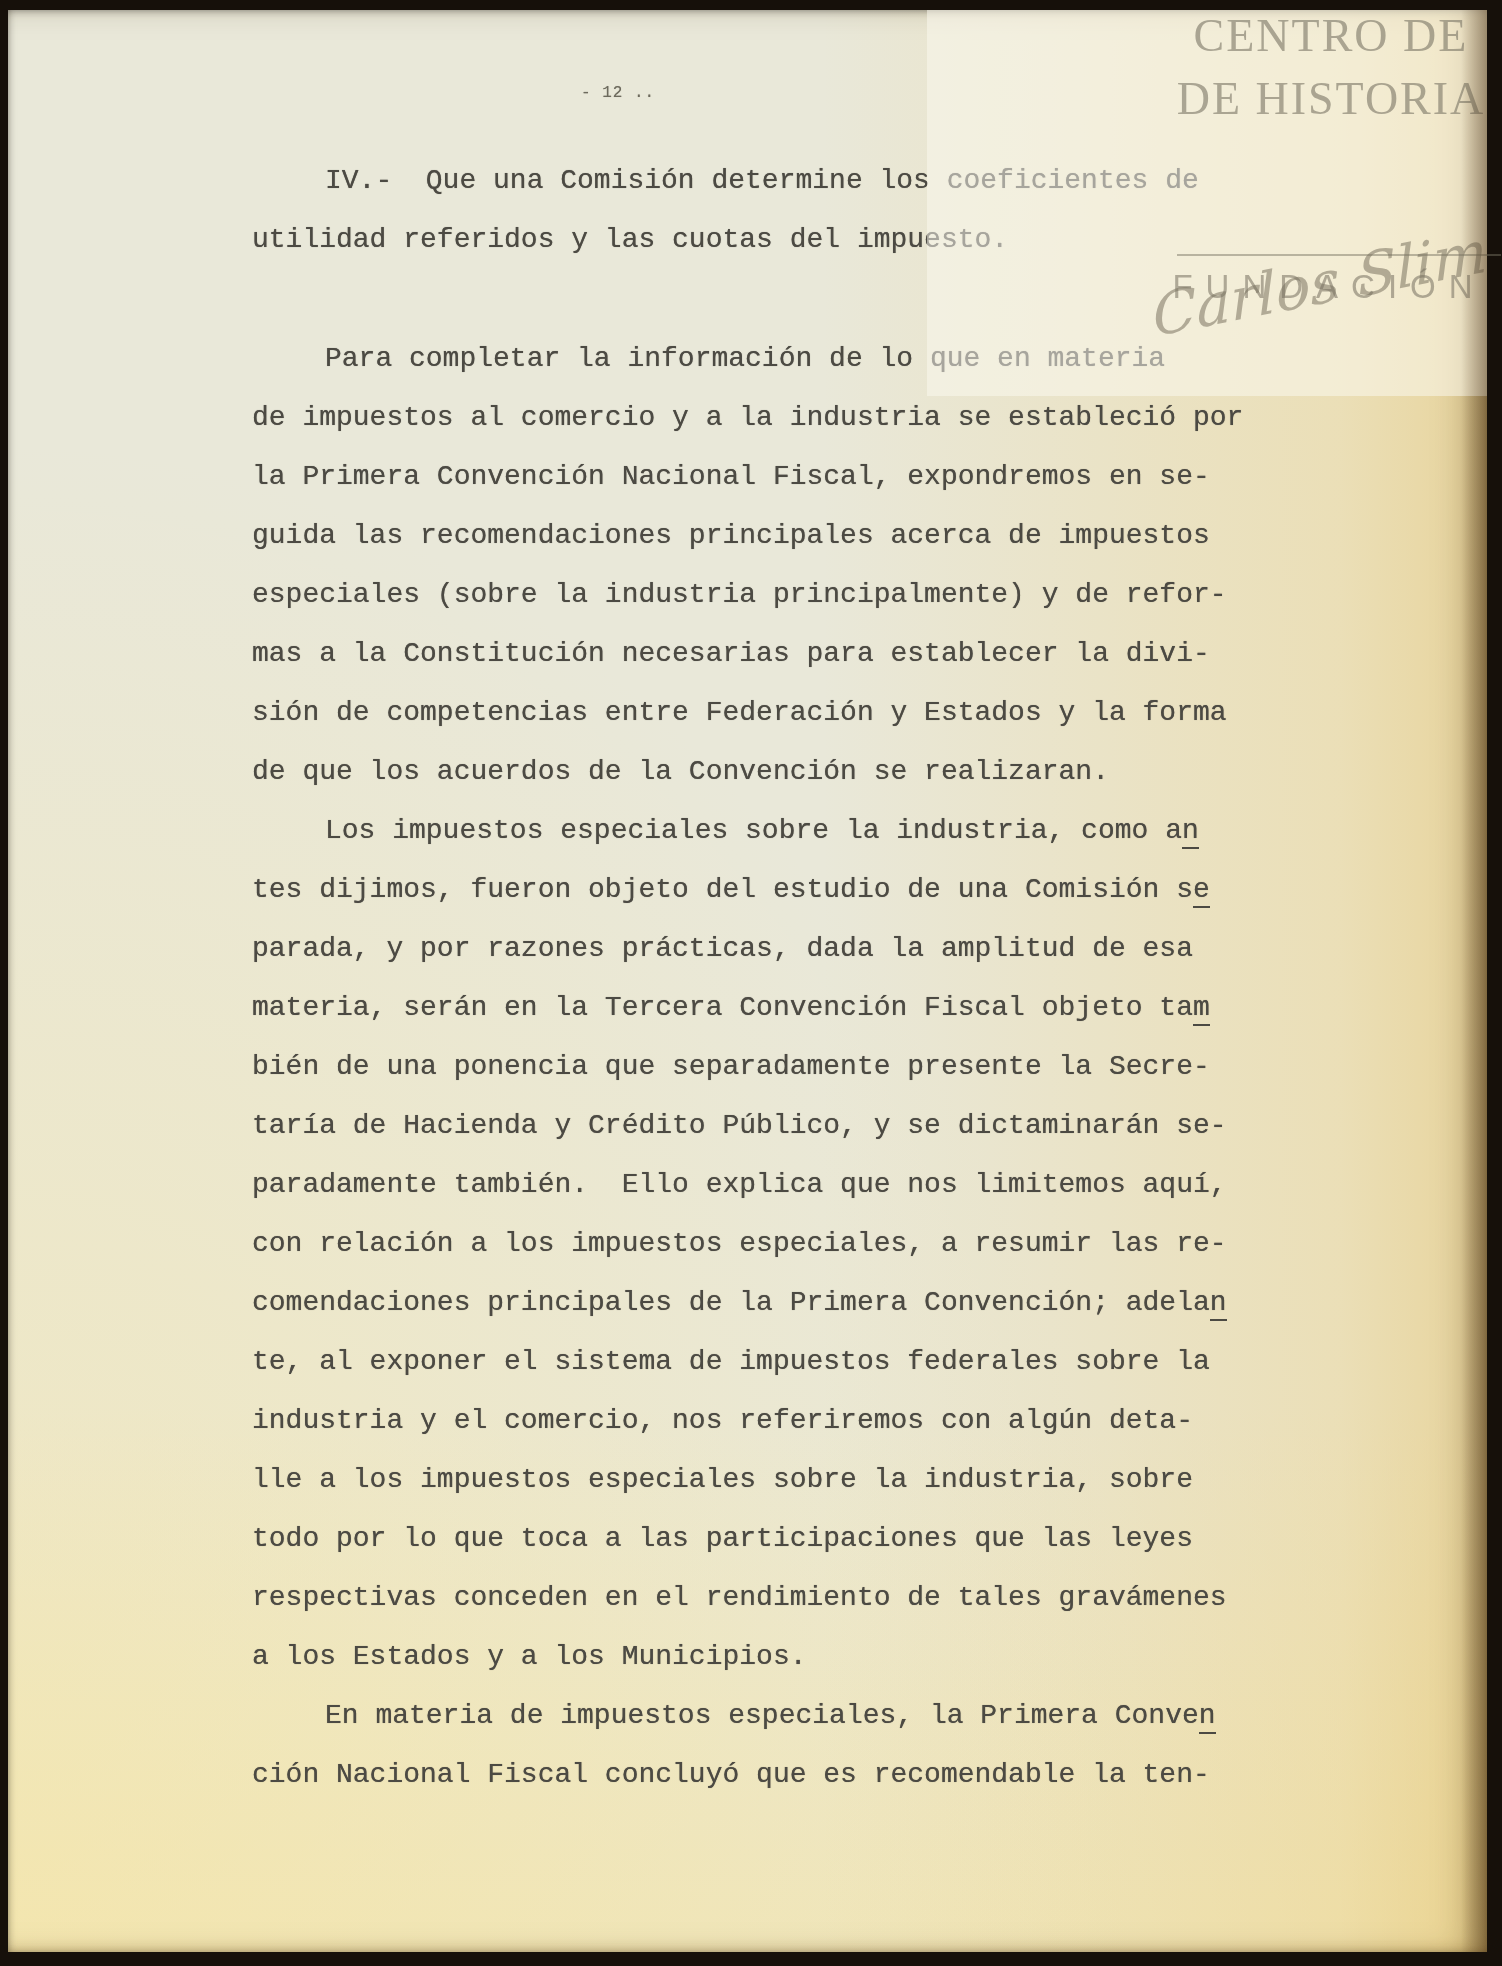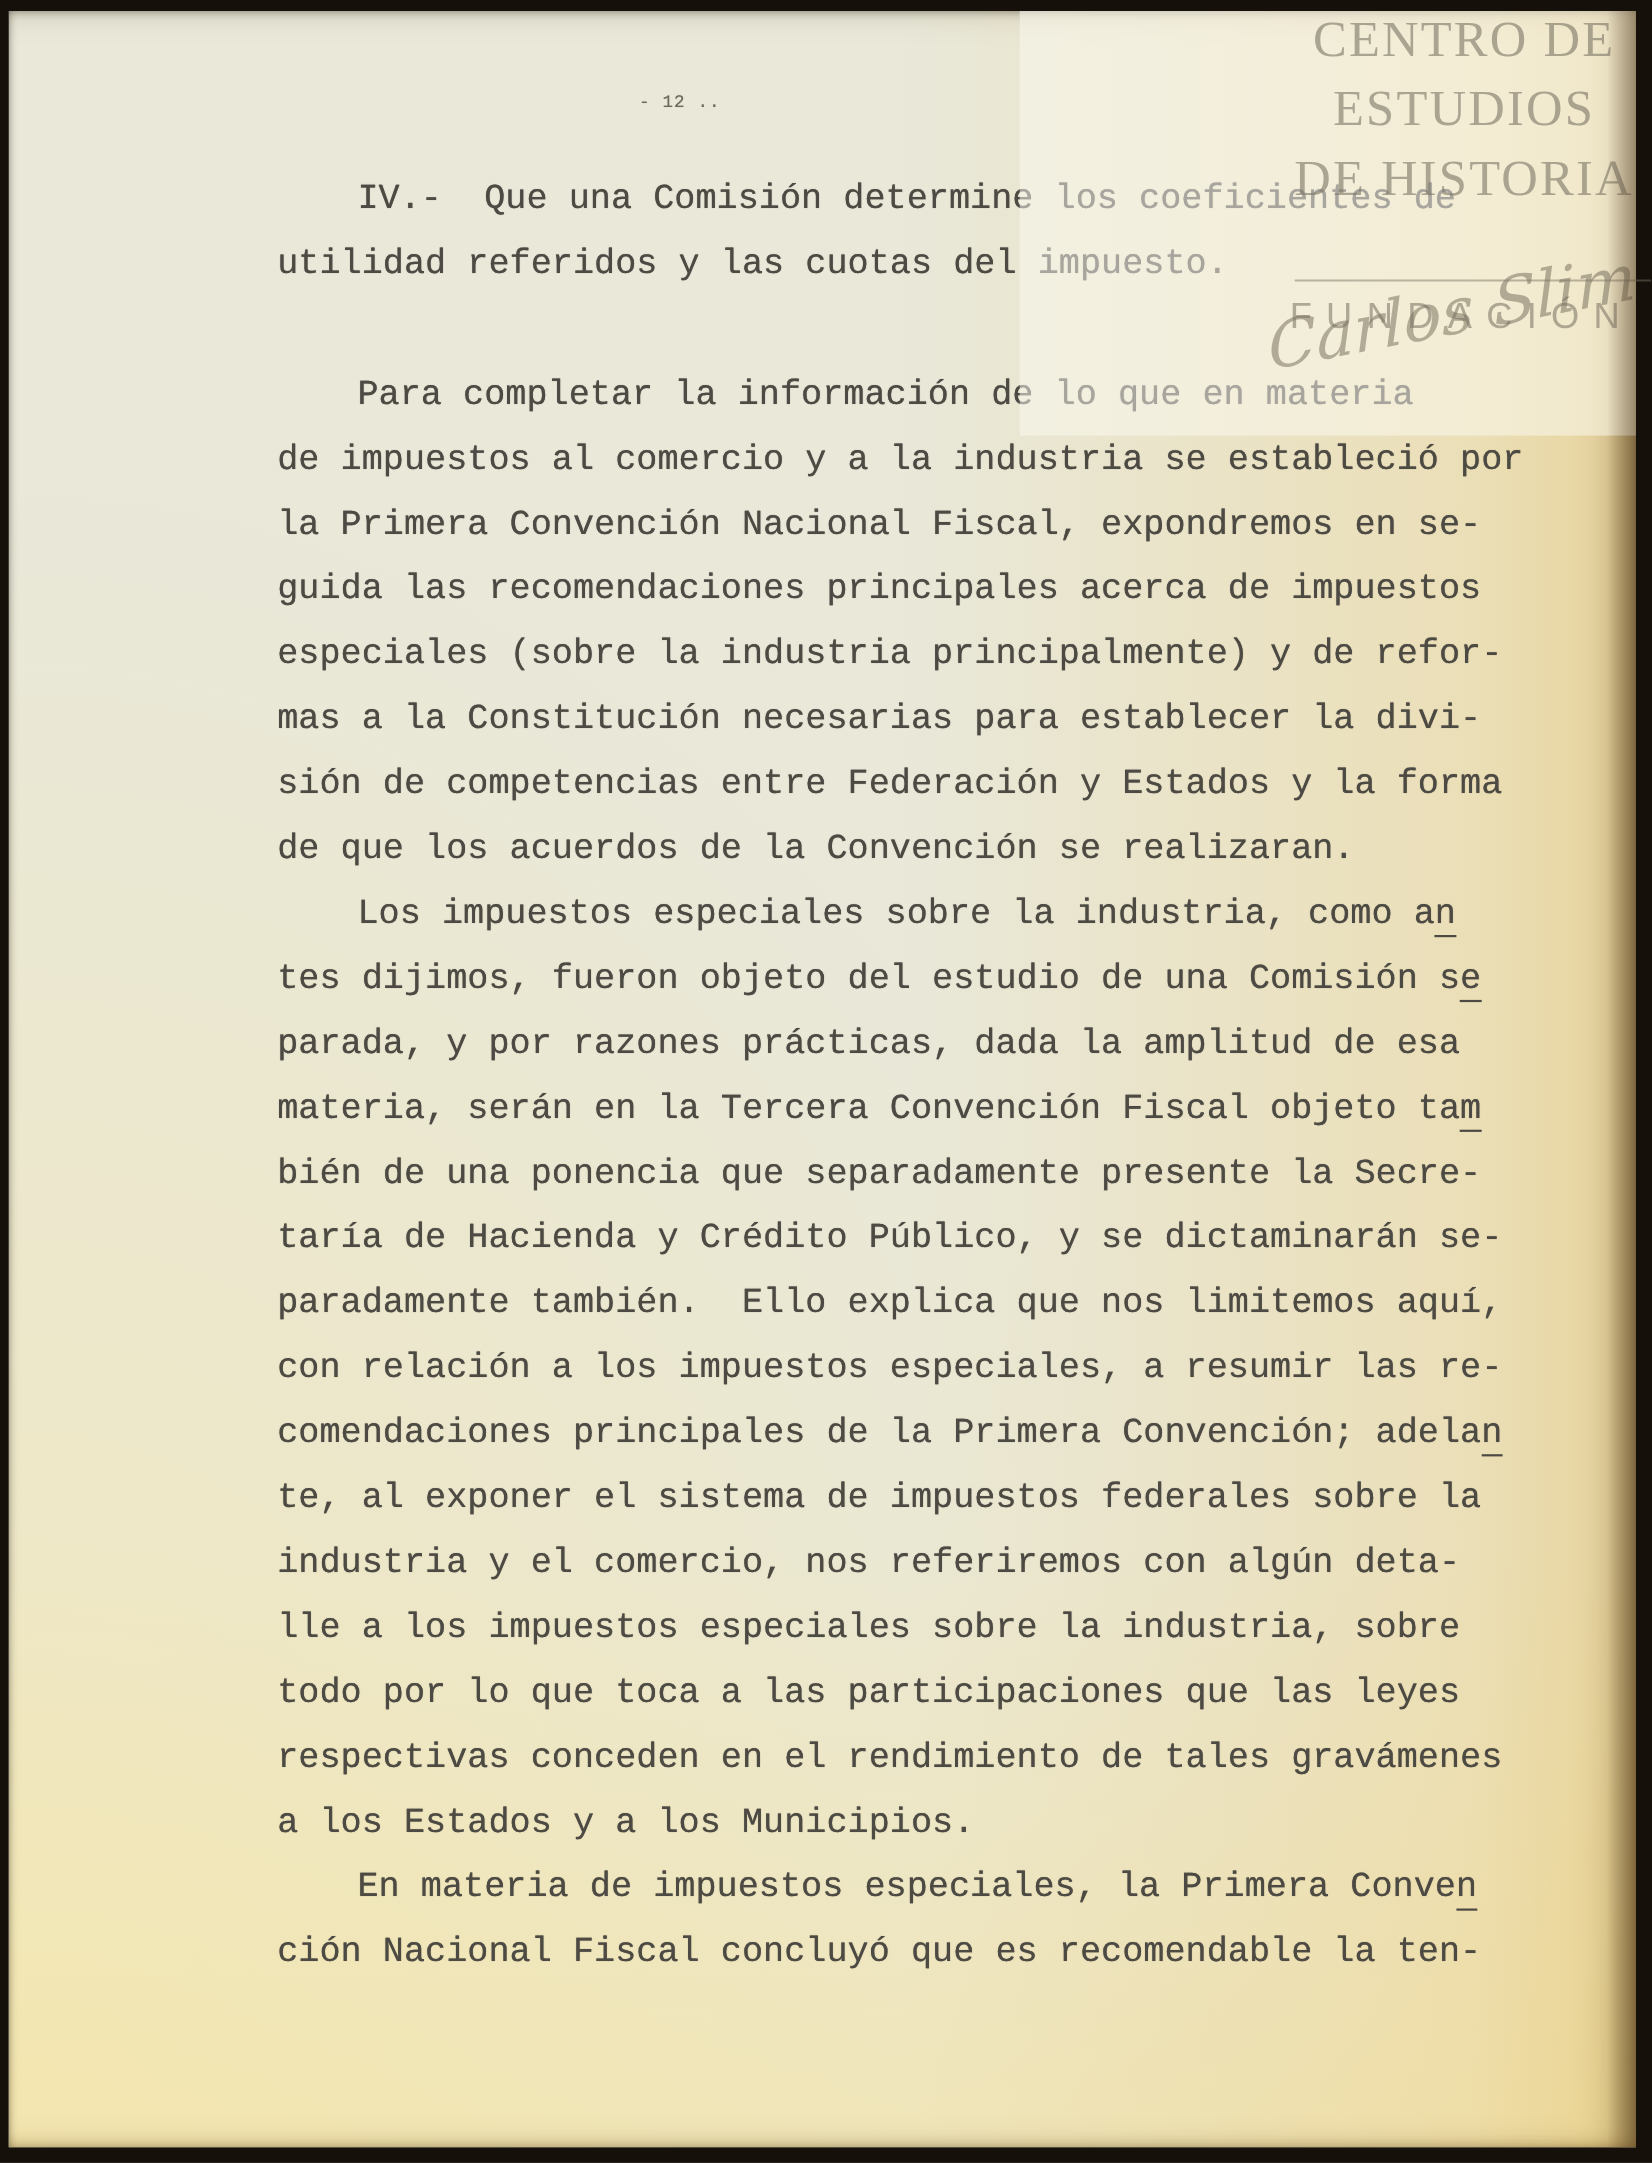--- a/index.html
+++ b/index.html
@@ -16,21 +16,21 @@
       linear-gradient(to bottom, rgba(250,236,170,0) 72%, rgba(246,226,150,0.42) 100%),
       #e9e8d9;
     box-shadow: inset -28px 0 38px -16px rgba(75,48,12,0.50),
                 inset 4px 0 8px -4px rgba(0,0,0,0.35),
                 inset 0 6px 10px -6px rgba(0,0,0,0.35),
                 inset 0 -8px 14px -8px rgba(110,75,20,0.35);
   }
   
   .typewriter{
     position:absolute;left:244px;top:141px;width:900px;
-    color:#4c4a43;font-size:32px;
+    color:#4c4a43;font-size:28px;
     text-shadow:0 0 0.7px rgba(60,58,52,0.75);
     white-space:pre;
   }
   .line{height:59px;line-height:59px;}
   .line.indent{padding-left:73px;}
   .line.gap{margin-top:60px;}
   .tail-underline{border-bottom:2px solid currentColor;padding-bottom:1px;}
   .page-number{
     position:absolute;left:539px;top:53px;height:60px;line-height:60px;
     color:#6d6a5d;font-size:16px;letter-spacing:1px;
@@ -76,21 +76,20 @@
 <div class="stage">
   <div class="paper">
 
     <div class="page-number">- 12 ..</div>
 
     <div class="typewriter"><div class="line indent"><span>IV.-  Que una Comisión determine los coeficientes de</span></div><div class="line"><span>utilidad referidos y las cuotas del impuesto.</span></div><div class="line indent gap"><span>Para completar la información de lo que en materia</span></div><div class="line"><span>de impuestos al comercio y a la industria se estableció por</span></div><div class="line"><span>la Primera Convención Nacional Fiscal, expondremos en se-</span></div><div class="line"><span>guida las recomendaciones principales acerca de impuestos</span></div><div class="line"><span>especiales (sobre la industria principalmente) y de refor-</span></div><div class="line"><span>mas a la Constitución necesarias para establecer la divi-</span></div><div class="line"><span>sión de competencias entre Federación y Estados y la forma</span></div><div class="line"><span>de que los acuerdos de la Convención se realizaran.</span></div><div class="line indent"><span>Los impuestos especiales sobre la industria, como a</span><span class="tail-underline">n</span></div><div class="line"><span>tes dijimos, fueron objeto del estudio de una Comisión s</span><span class="tail-underline">e</span></div><div class="line"><span>parada, y por razones prácticas, dada la amplitud de esa</span></div><div class="line"><span>materia, serán en la Tercera Convención Fiscal objeto ta</span><span class="tail-underline">m</span></div><div class="line"><span>bién de una ponencia que separadamente presente la Secre-</span></div><div class="line"><span>taría de Hacienda y Crédito Público, y se dictaminarán se-</span></div><div class="line"><span>paradamente también.  Ello explica que nos limitemos aquí,</span></div><div class="line"><span>con relación a los impuestos especiales, a resumir las re-</span></div><div class="line"><span>comendaciones principales de la Primera Convención; adela</span><span class="tail-underline">n</span></div><div class="line"><span>te, al exponer el sistema de impuestos federales sobre la</span></div><div class="line"><span>industria y el comercio, nos referiremos con algún deta-</span></div><div class="line"><span>lle a los impuestos especiales sobre la industria, sobre</span></div><div class="line"><span>todo por lo que toca a las participaciones que las leyes</span></div><div class="line"><span>respectivas conceden en el rendimiento de tales gravámenes</span></div><div class="line"><span>a los Estados y a los Municipios.</span></div><div class="line indent"><span>En materia de impuestos especiales, la Primera Conve</span><span class="tail-underline">n</span></div><div class="line"><span>ción Nacional Fiscal concluyó que es recomendable la ten-</span></div></div>
 
     <div class="wm-panel">
       <div class="wm-col">
         <div class="wm-line">CENTRO DE</div>
-        <div class="wm-line">ESTUDIOS</div>
         <div class="wm-line">DE HISTORIA</div>
       </div>
       <div class="wm-rule"></div>
       <div class="wm-foundation">FUNDACIÓN</div>
       <div class="wm-signature">Carlos Slim</div>
     </div>
 
     <div class="edge-shade"></div>
   </div>
 </div>

